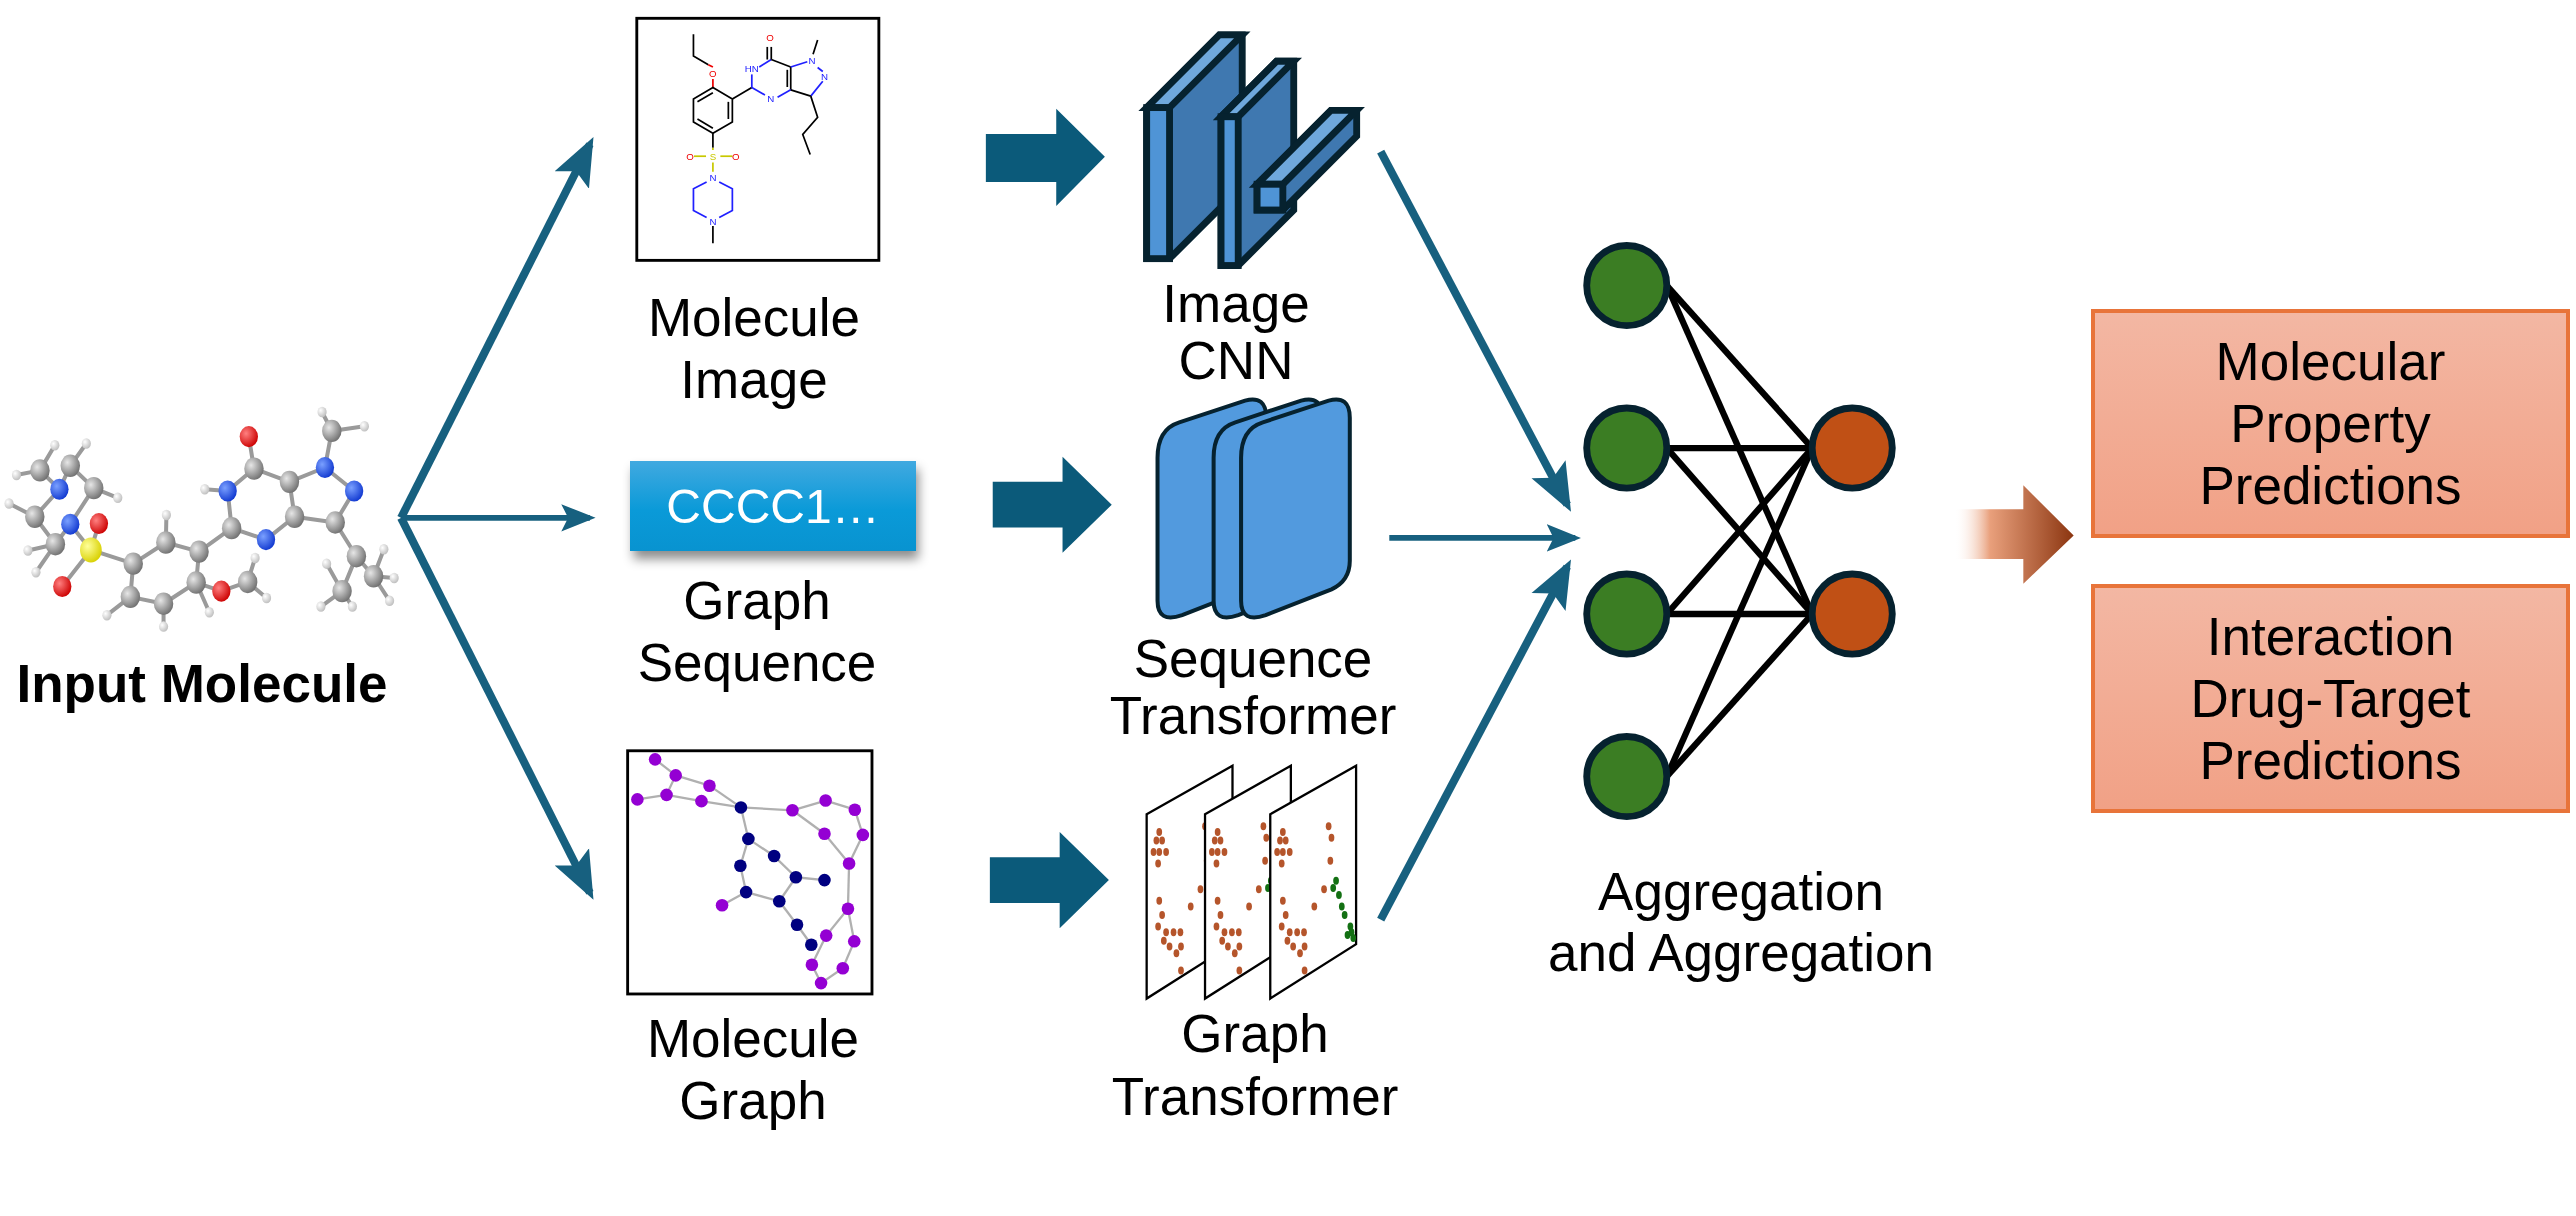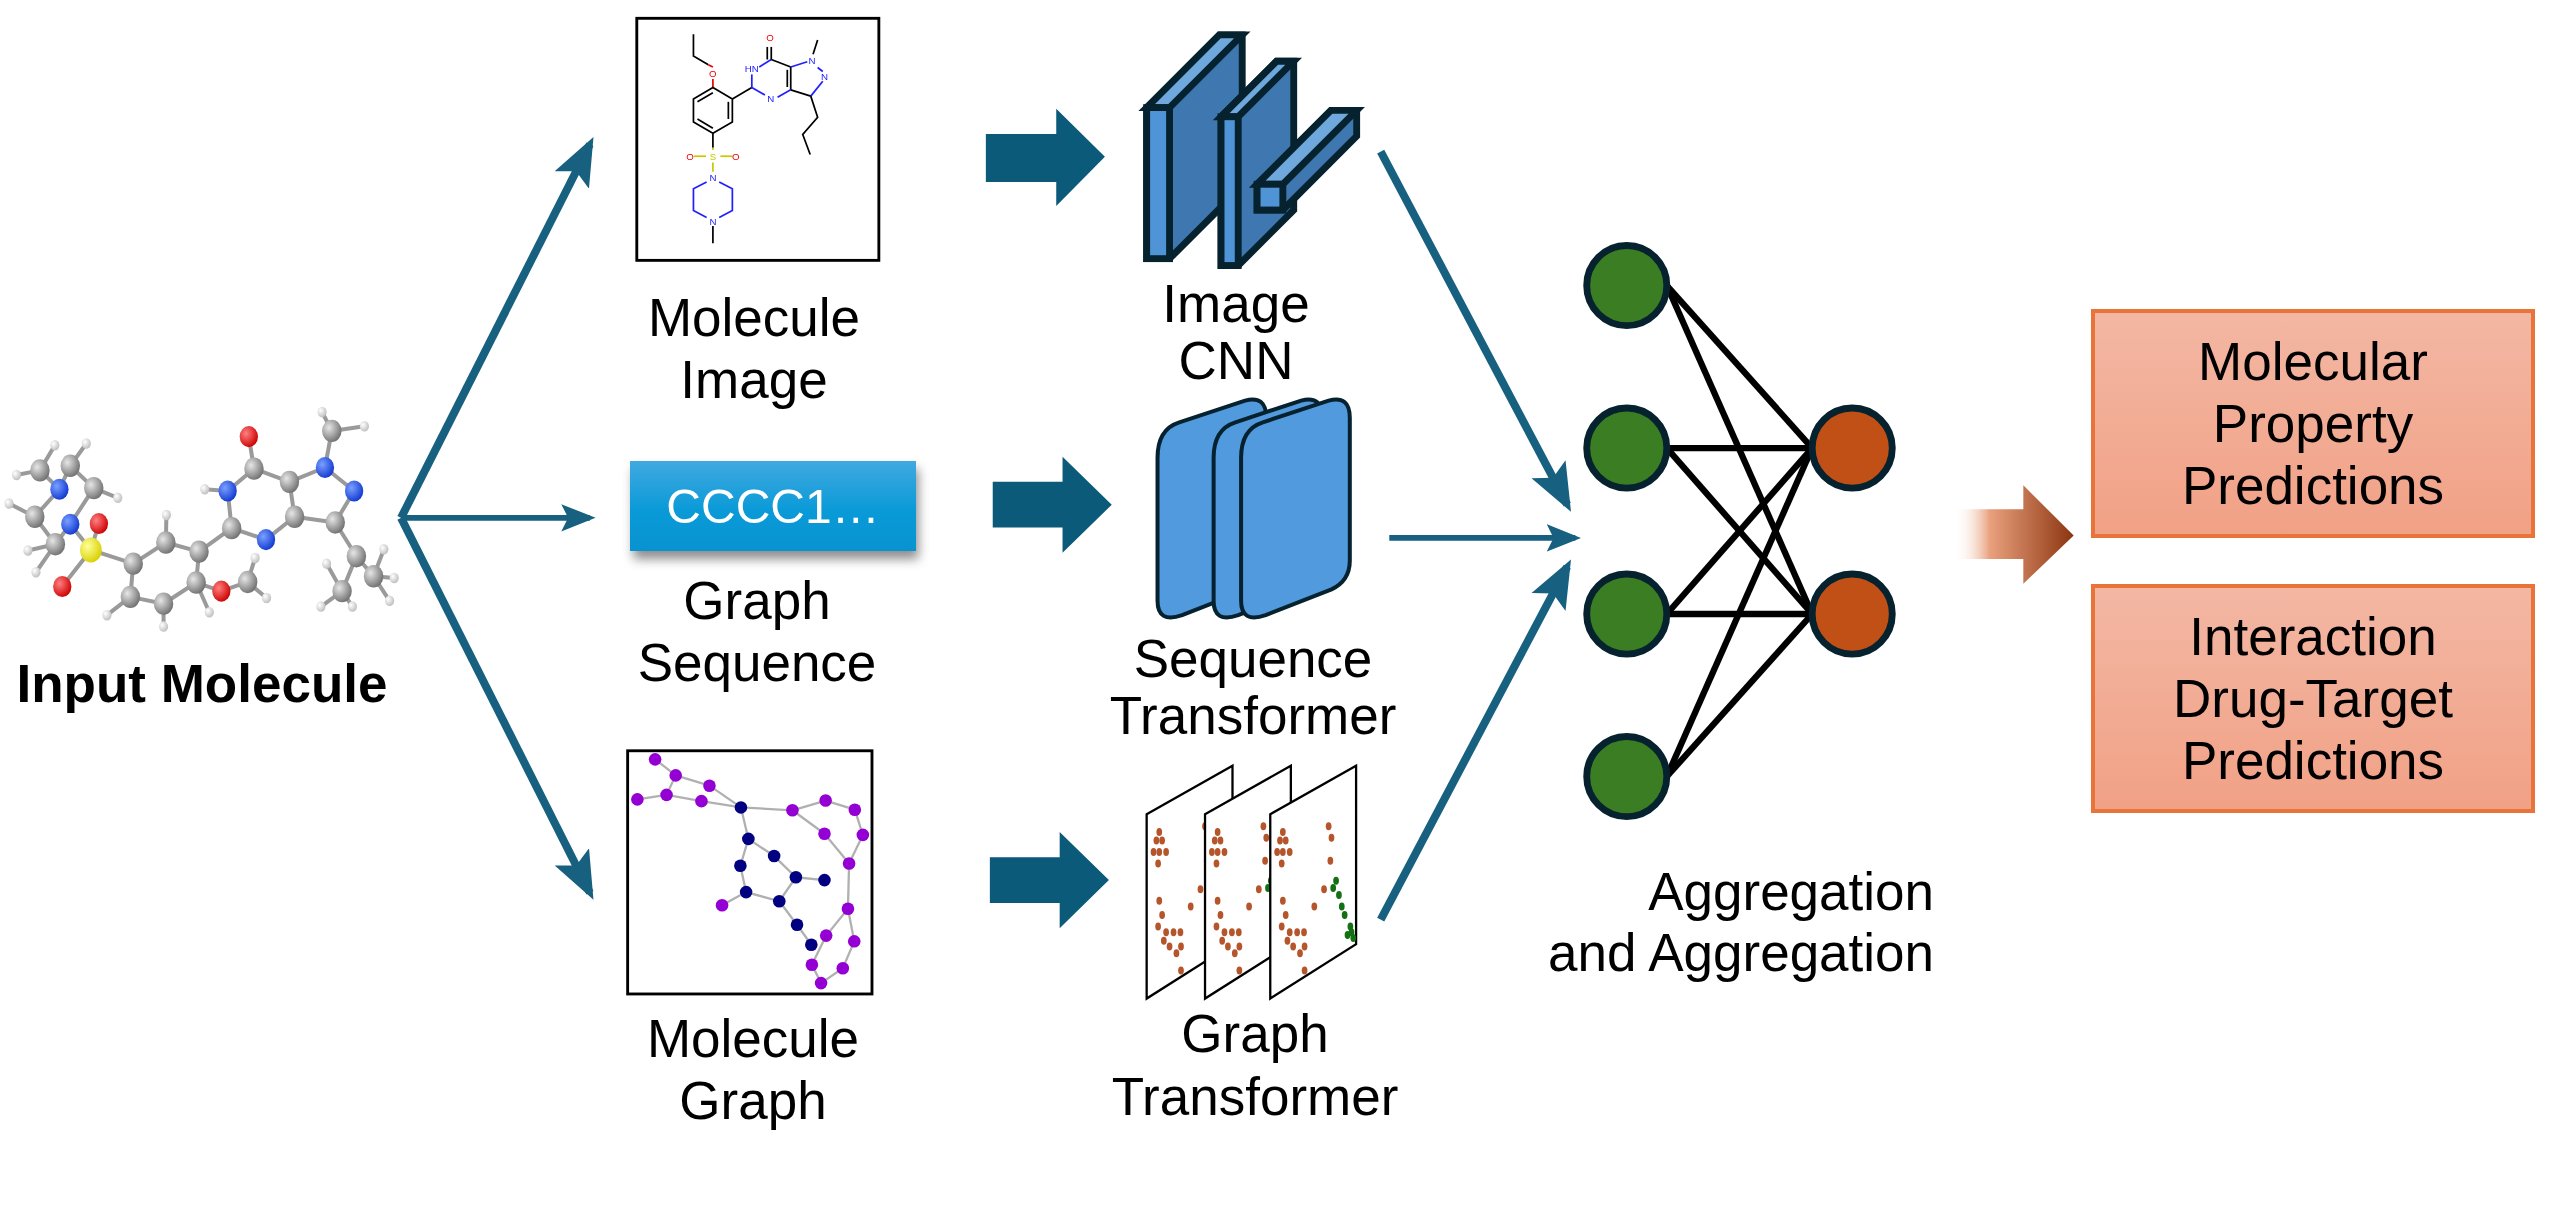--- a/index.html
+++ b/index.html
@@ -3,21 +3,21 @@
 <meta charset="utf-8">
 <style>
   html,body{margin:0;padding:0;background:#ffffff;}
   body{width:2576px;height:1216px;position:relative;overflow:hidden;font-family:"Liberation Sans",sans-serif;color:#000;}
   #art{position:absolute;left:0;top:0;width:2576px;height:1216px;}
   .lbl{position:absolute;text-align:center;font-size:53px;line-height:62px;white-space:nowrap;transform:translateX(-50%);}
   .lbl span{display:block;}
   .smiles-box{position:absolute;left:630px;top:461px;width:286px;height:90px;
     background:linear-gradient(#41a9e0,#0a9ad8 55%,#0893d0);box-shadow:3.4px 8px 10.3px rgba(0,0,0,0.45);
     display:flex;align-items:center;justify-content:center;color:#fff;font-size:48px;text-align:right;}
-  .pred-box{position:absolute;left:2091px;width:444px;height:229px;box-sizing:border-box;border:4px solid #e8743a;
+  .pred-box{position:absolute;left:2091px;width:479px;height:229px;box-sizing:border-box;border:4px solid #e8743a;
     background:linear-gradient(#f3b7a3,#f1a186);display:flex;flex-direction:column;align-items:center;justify-content:center;
     font-size:53px;line-height:62px;text-align:center;}
   .pred-box span{display:block;}
 </style>
 </head>
 <body>
 
 <svg id="art" viewBox="0 0 4500 2125" xmlns="http://www.w3.org/2000/svg">
   <defs>
     <marker id="ah" markerWidth="6" markerHeight="6" refX="5" refY="3" orient="auto" markerUnits="strokeWidth">
@@ -458,21 +458,21 @@
 <div class="lbl" style="left:1253px;top:630px;line-height:57px;">
   <span>Sequence</span>
   <span>Transformer</span>
 </div>
 
 <div class="lbl" style="left:1255px;top:1002px;line-height:63px;">
   <span>Graph</span>
   <span>Transformer</span>
 </div>
 
-<div class="lbl" style="left:1741px;top:861px;line-height:61px;text-align:right;">
+<div class="lbl" style="left:1741px;top:861px;line-height:61px;">
   <span>Aggregation</span>
   <span>and Aggregation</span>
 </div>
 
 <div class="pred-box" style="top:309px;">
   <span>Molecular</span>
   <span>Property</span>
   <span>Predictions</span>
 </div>
 

